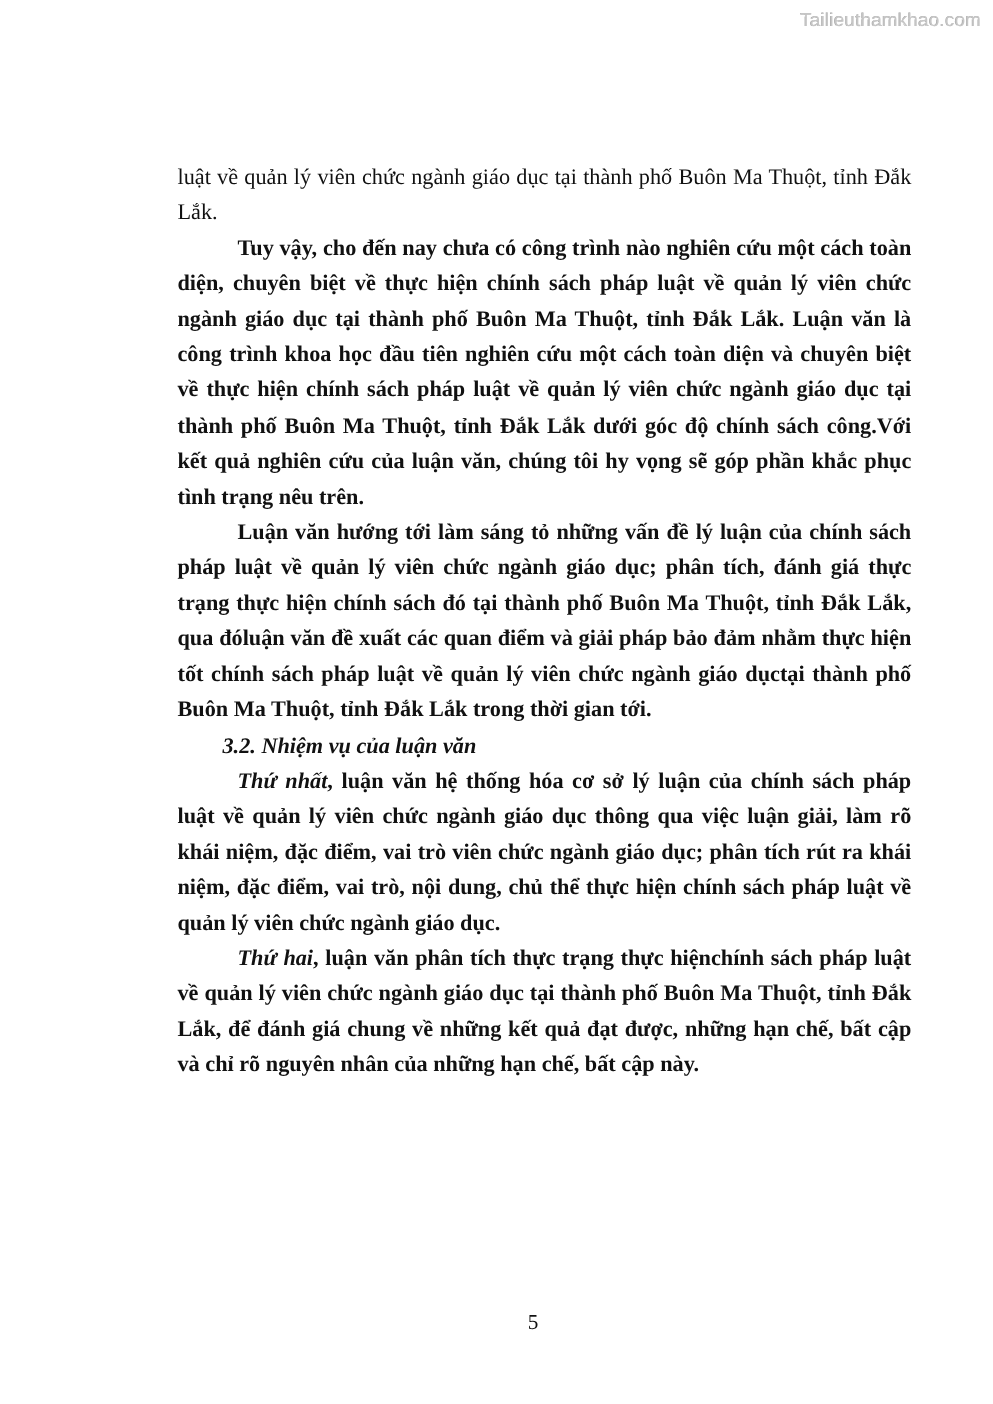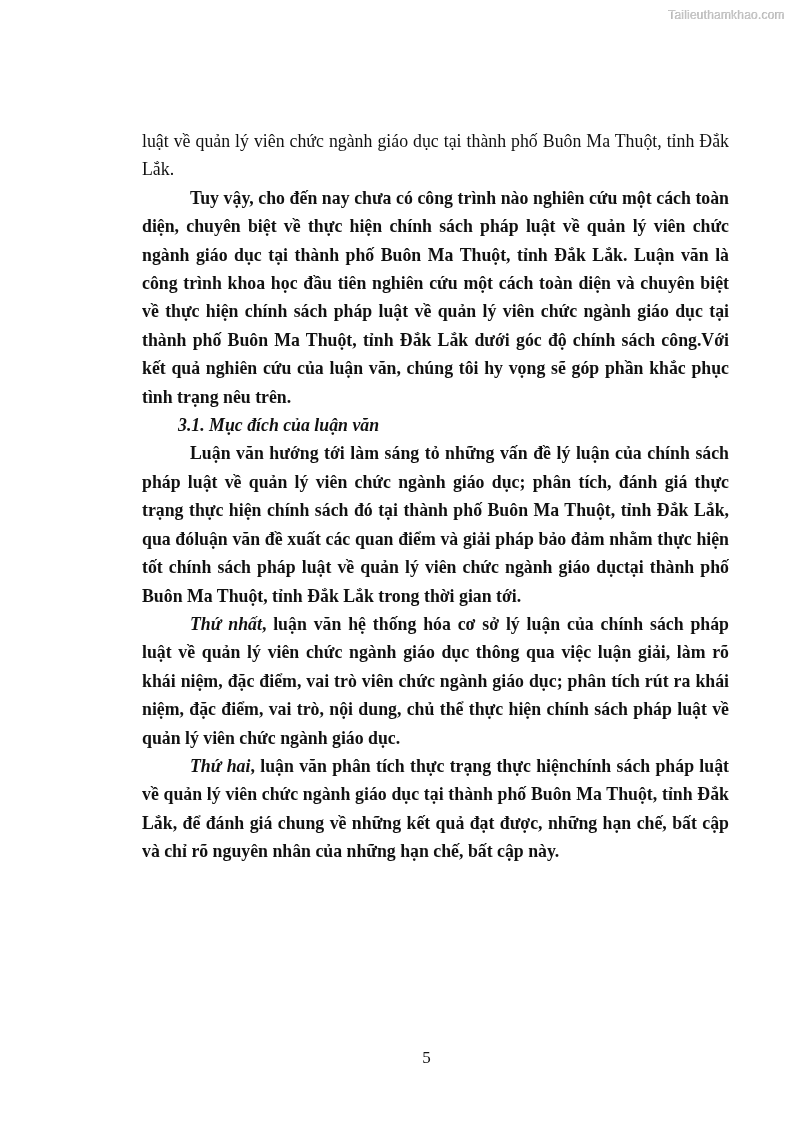--- a/index.html
+++ b/index.html
@@ -10,21 +10,21 @@
     background: #ffffff;
     font-family: "Liberation Serif", serif;
     color: #111111;
     overflow: hidden;
   }
   .watermark {
     position: absolute;
     top: 8px;
     right: 9px;
     font-family: "Liberation Sans", sans-serif;
-    font-size: 12px;
+    font-size: 15px;
     letter-spacing: 0.2px;
     color: #c6c6c6;
     text-shadow: 1px 1px 0 #ffffff, -0.5px -0.5px 0 #ababab;
   }
   .content {
     position: absolute;
     left: 142px;
     top: 127px;
     width: 587px;
     font-size: 17.8px;
@@ -59,24 +59,24 @@
 
   <div class="watermark">Tailieuthamkhao.com</div>
 
   <main class="content">
 
     <p class="para">luật về quản lý viên chức ngành giáo dục tại thành phố Buôn Ma Thuột, tỉnh Đắk Lắk.</p>
 
     <p class="para para-indent">Tuy vậy, cho đến nay chưa có công trình nào nghiên cứu một cách toàn diện, chuyên biệt về thực hiện chính sách pháp luật về quản lý viên chức ngành giáo dục tại thành phố Buôn Ma Thuột, tỉnh Đắk Lắk. Luận văn là công trình khoa học đầu tiên nghiên cứu một cách toàn diện và chuyên biệt về thực hiện chính sách pháp luật về quản lý viên chức ngành giáo dục tại thành phố Buôn Ma Thuột, tỉnh Đắk Lắk dưới góc độ chính sách công.Với kết quả nghiên cứu của luận văn, chúng tôi hy vọng sẽ góp phần khắc phục tình trạng nêu trên.</p>
 
 
-    <h3 class="heading h-bolditalic">3.1. Mục đích của luận văn</h3>
 
     <p class="para para-indent">Luận văn hướng tới làm sáng tỏ những vấn đề lý luận của chính sách pháp luật về quản lý viên chức ngành giáo dục; phân tích, đánh giá thực trạng thực hiện chính sách đó tại thành phố Buôn Ma Thuột, tỉnh Đắk Lắk, qua đóluận văn đề xuất các quan điểm và giải pháp bảo đảm nhằm thực hiện tốt chính sách pháp luật về quản lý viên chức ngành giáo dụctại thành phố Buôn Ma Thuột, tỉnh Đắk Lắk trong thời gian tới.</p>
 
+    <h3 class="heading h-bolditalic">3.2. Nhiệm vụ của luận văn</h3>
 
 
     <p class="para para-indent"><span class="lead-italic">Thứ nhất</span><span>, luận văn hệ thống hóa cơ sở lý luận của chính sách pháp luật về quản lý viên chức ngành giáo dục thông qua việc luận giải, làm rõ khái niệm, đặc điểm, vai trò viên chức ngành giáo dục; phân tích rút ra khái niệm, đặc điểm, vai trò, nội dung, chủ thể thực hiện chính sách pháp luật về quản lý viên chức ngành giáo dục.</span></p>
 
     <p class="para para-indent gap-top"><span class="lead-italic">Thứ hai</span><span>, luận văn phân tích thực trạng thực hiệnchính sách pháp luật về quản lý viên chức ngành giáo dục tại thành phố Buôn Ma Thuột, tỉnh Đắk Lắk, để đánh giá chung về những kết quả đạt được, những hạn chế, bất cập và chỉ rõ nguyên nhân của những hạn chế, bất cập này.</span></p>
 
   </main>
 
   <footer class="pagenum-row">
     <span>5</span>

